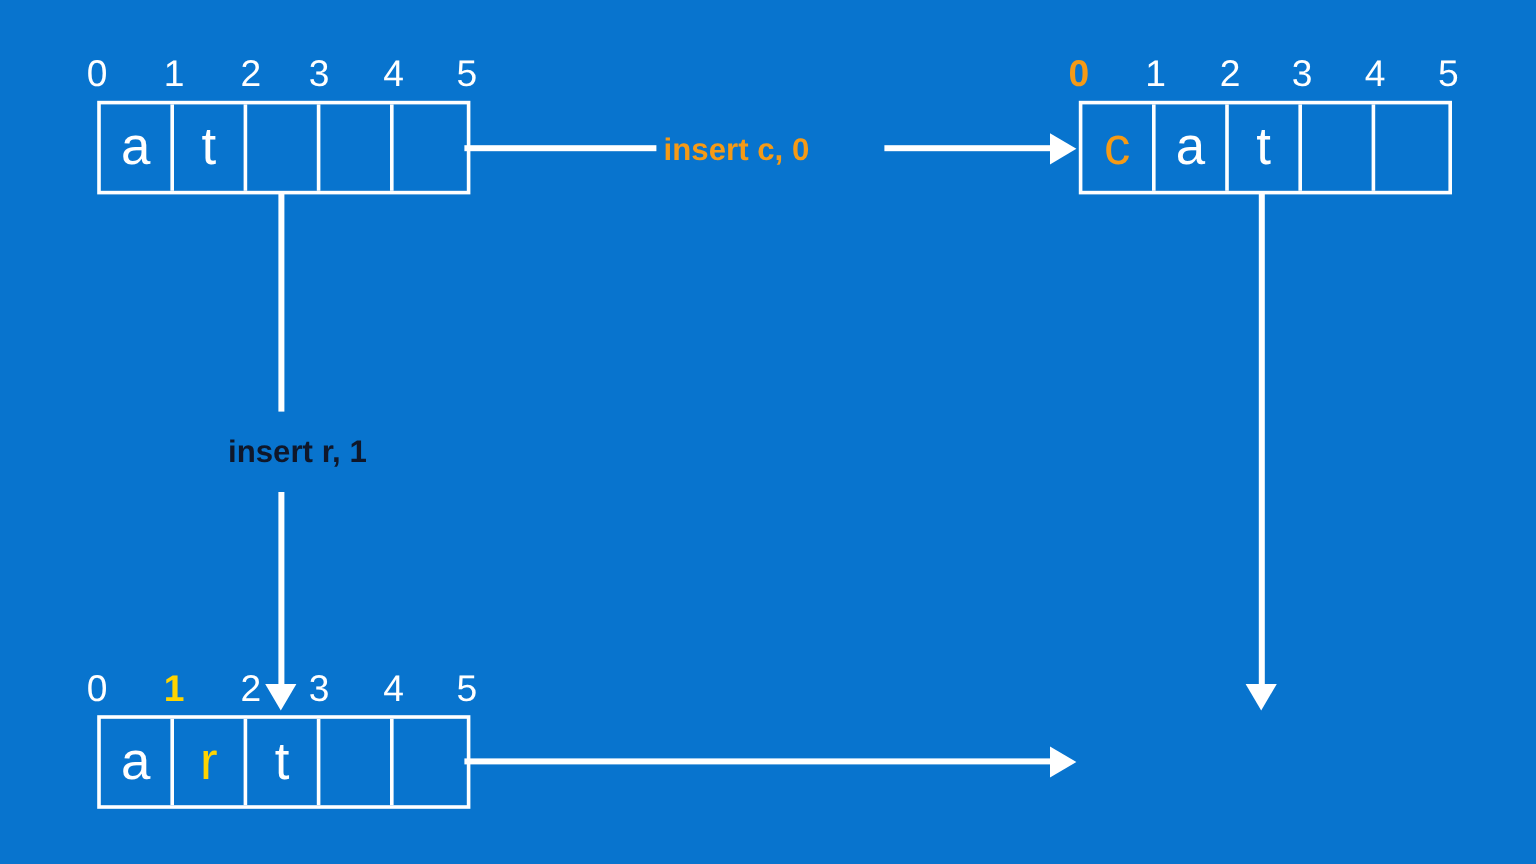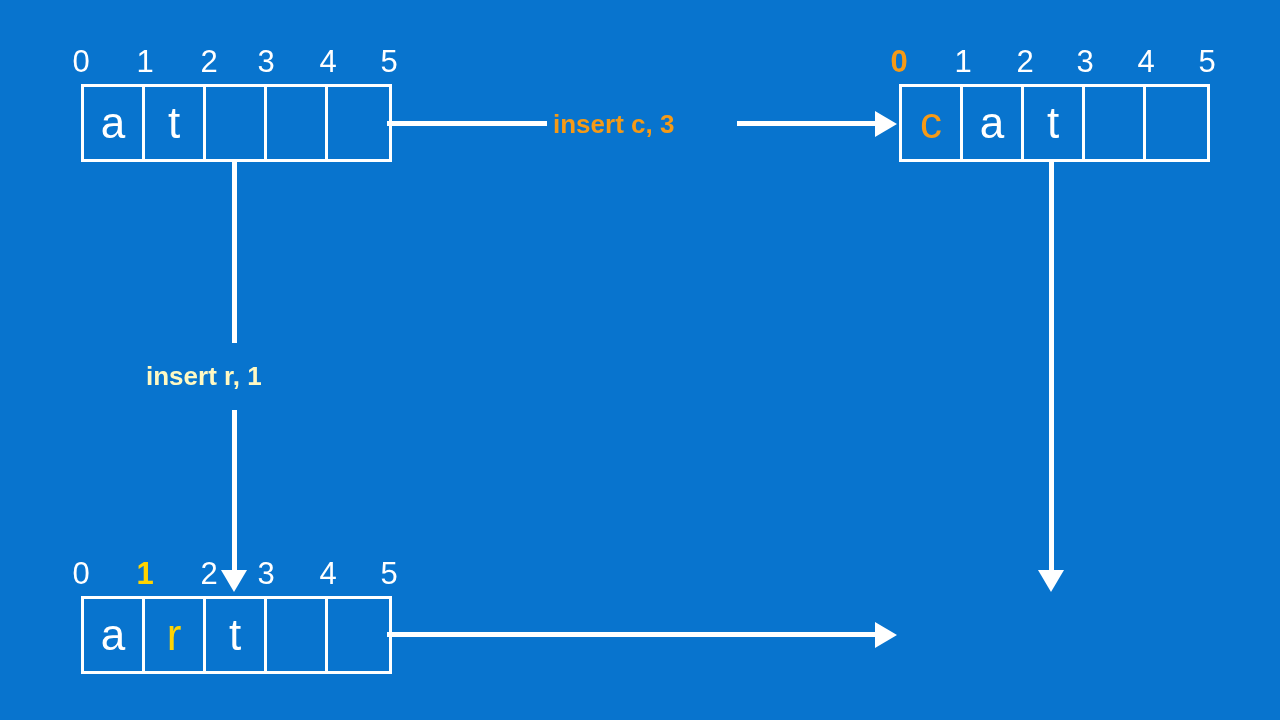--- a/index.html
+++ b/index.html
@@ -101,21 +101,21 @@
   }
 
   
   .op-label {
     position: absolute;
     font-size: 26px;
     font-weight: 700;
     white-space: nowrap;
   }
   .op-orange { color: #f59a16; }
-  .op-yellow { color: #fef9c3; }
+  .op-yellow { color: #0f172a; margin-left: 44px; }
 </style>
 </head>
 <body>
 
 <div id="stage">
 
   <div class="array" id="array-source" style="left:81px; top:40px;">
     <div class="index-row">
       <span class="index-label" style="left:0px;">0</span>
       <span class="index-label" style="left:64px;">1</span>
@@ -163,21 +163,21 @@
     <div class="cells">
       <div class="cell">a</div>
       <div class="cell val-yellow">r</div>
       <div class="cell">t</div>
       <div class="cell"></div>
       <div class="cell"></div>
     </div>
   </div>
 
   <div class="hline" style="left:387px; top:121px; width:160px;"></div>
-  <div class="op-label op-orange" style="left:553px; top:109px;">insert c, 3</div>
+  <div class="op-label op-orange" style="left:553px; top:109px;">insert c, 0</div>
   <div class="hline" style="left:737px; top:121px; width:140px;"></div>
   <div class="arrow-right" style="left:875px; top:111px;"></div>
 
   <div class="vline" style="left:232px; top:160px; height:183px;"></div>
   <div class="op-label op-yellow" style="left:146px; top:361px;">insert r, 1</div>
   <div class="vline" style="left:232px; top:410px; height:163px;"></div>
   <div class="arrow-down" style="left:221px; top:570px;"></div>
 
   <div class="vline" style="left:1049px; top:160px; height:412px;"></div>
   <div class="arrow-down" style="left:1038px; top:570px;"></div>

